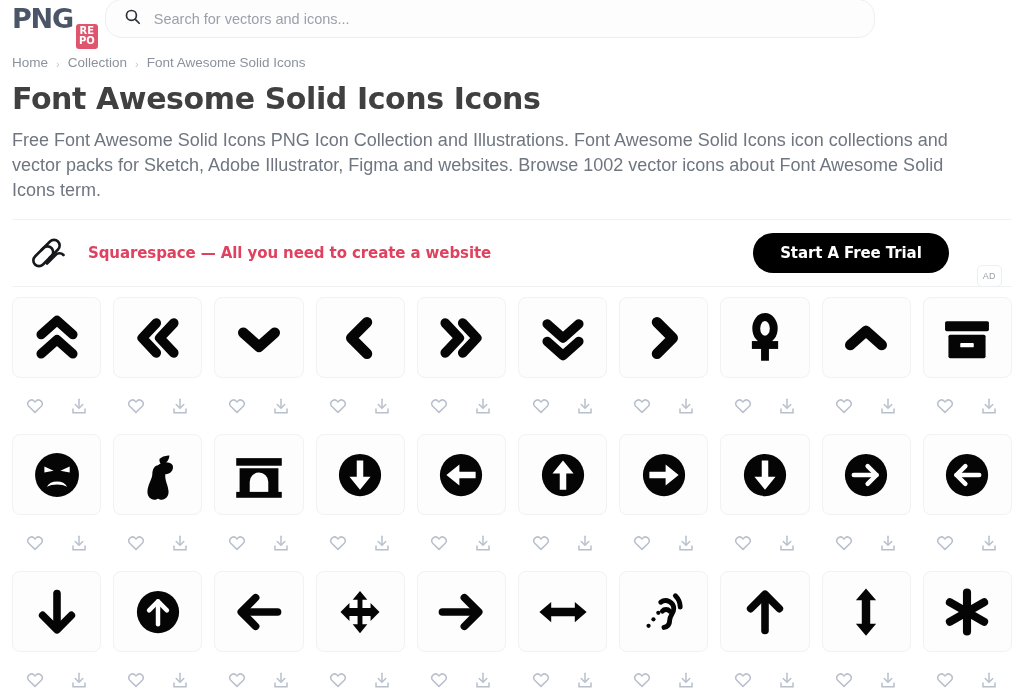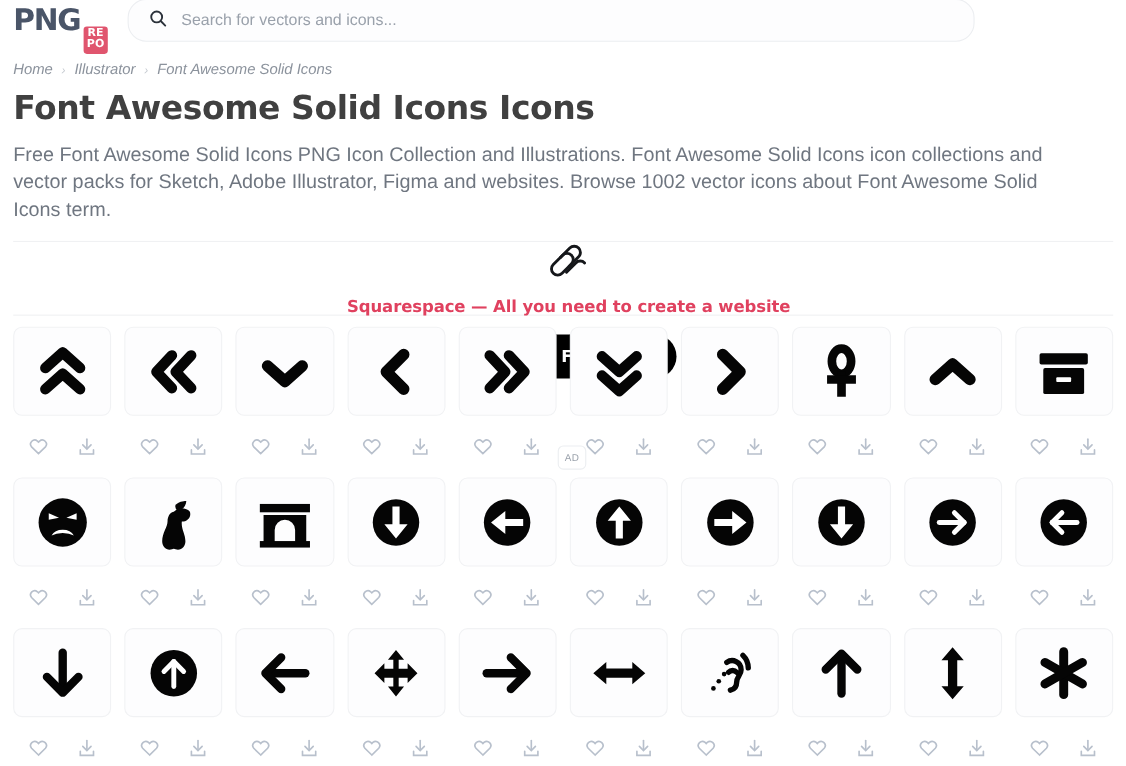--- a/index.html
+++ b/index.html
@@ -10,21 +10,21 @@
     font-family: "Liberation Sans", sans-serif;
     overflow: hidden;
   }
 
   
   .header {
     height: 37px;
     display: flex;
     align-items: center;
     padding: 0 12px 0 12px;
-    gap: 12px;
+    gap: 1px;
   }
   .logo {
     display: flex;
     align-items: center;
     flex: 0 0 auto;
     cursor: pointer;
   }
   .logo-png {
     font-size: 27px;
     font-weight: bold;
@@ -91,21 +91,20 @@
   }
 
   
   .breadcrumb {
     display: flex;
     align-items: flex-end;
     gap: 8px;
     padding: 18px 12px 0 12px;
     font-size: 13.5px;
     color: #8b929c;
-    font-style: italic;
   }
   .breadcrumb .crumb { cursor: pointer; }
   .breadcrumb .sep { color: #c3c8cf; font-size: 11px; }
 
   
   .page-title {
     margin: 11px 0 0 0;
     padding: 0 12px;
     font-size: 30px;
     font-weight: bold;
@@ -125,21 +124,20 @@
   
   .ad {
     margin: 16px 12px 0 12px;
     border-top: 1px solid #f0f1f3;
     border-bottom: 1px solid #f0f1f3;
     height: 68px;
     display: flex;
     align-items: center;
     padding: 0 4px 0 14px;
     gap: 16px;
-    flex-direction: column;
   }
   .ad-logo { flex: 0 0 auto; width: 46px; display:flex; align-items:center; justify-content:center;}
   .ad-text { flex: 1 1 auto; }
   .ad-title {
     color: #e0415f;
     font-size: 15px;
     font-weight: bold;
     letter-spacing: -0.1px;
     font-family: "DejaVu Sans", sans-serif;
     cursor: pointer;
@@ -230,21 +228,21 @@
       </svg>
     </span>
     <input class="search-input" type="text" placeholder="Search for vectors and icons..." style="">
   </div>
 
 </div>
 
 <div class="breadcrumb">
   <span class="crumb">Home</span>
   <span class="sep">›</span>
-  <span class="crumb">Illustrator</span>
+  <span class="crumb">Collection</span>
   <span class="sep">›</span>
   <span class="crumb">Font Awesome Solid Icons</span>
 </div>
 
 <h1 class="page-title">Font Awesome Solid Icons Icons</h1>
 <p class="page-desc">Free Font Awesome Solid Icons PNG Icon Collection and Illustrations. Font Awesome Solid Icons icon collections and vector packs for Sketch, Adobe Illustrator, Figma and websites. Browse 1002 vector icons about Font Awesome Solid Icons term.</p>
 
 <div class="ad">
   <div class="ad-logo">
     <svg width="40" height="34" viewBox="0 0 40 34" fill="none" stroke="#15171a" stroke-width="2.6" stroke-linecap="round">

